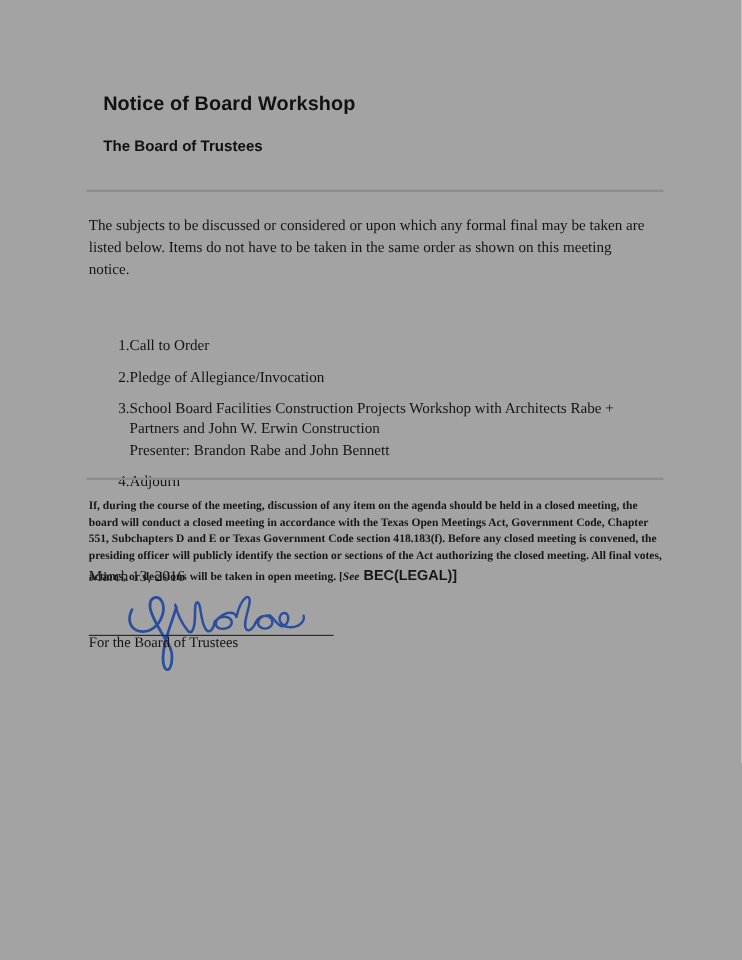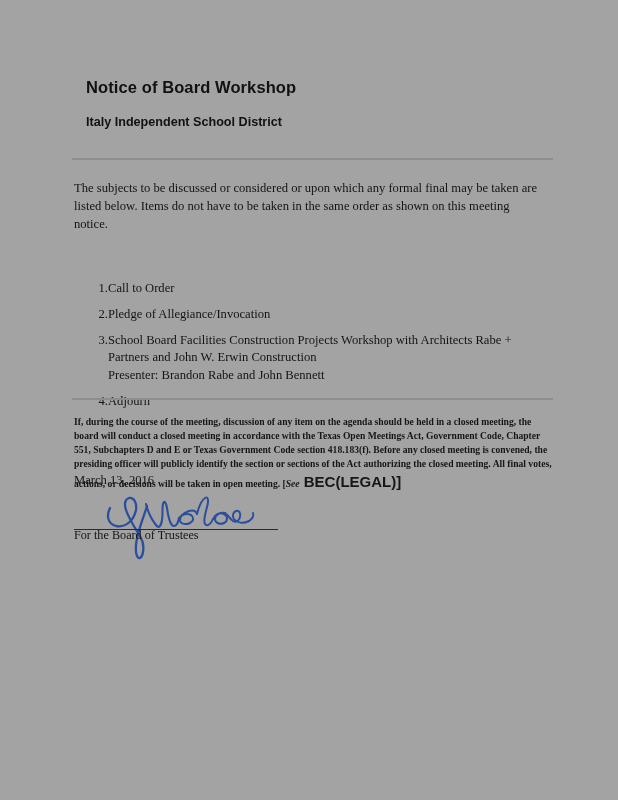--- a/index.html
+++ b/index.html
@@ -125,21 +125,21 @@
     line-height: 1.48;
     color: #161616;
     text-align: left;
   }
   .disclaimer .see {
     font-style: italic;
   }
   .disclaimer .code {
     font-family: "Liberation Sans", "DejaVu Sans", sans-serif;
     font-weight: bold;
-    font-size: 15px;
+    font-size: 12px;
   }
 
   
   .posting {
     position: absolute;
     left: 74px;
     top: 472px;
     width: 470px;
   }
   .posting .para {
@@ -185,21 +185,21 @@
   }
 </style>
 </head>
 <body>
 
 <div class="page">
 
   <div class="header-block">
     <h1 class="doc-title">Notice of Board Workshop</h1>
     <div class="org-block">
-      <span class="org-line">Italy Independent School District</span>
+      <span class="org-line">The Board of Trustees</span>
     </div>
   </div>
 
   <div class="rule rule-top"></div>
 
   <div class="body-area">
     <p class="para">The subjects to be discussed or considered or upon which any formal final may be taken are listed below. Items do not have to be taken in the same order as shown on this meeting notice.</p>
   </div>
 
   <ol class="agenda">

